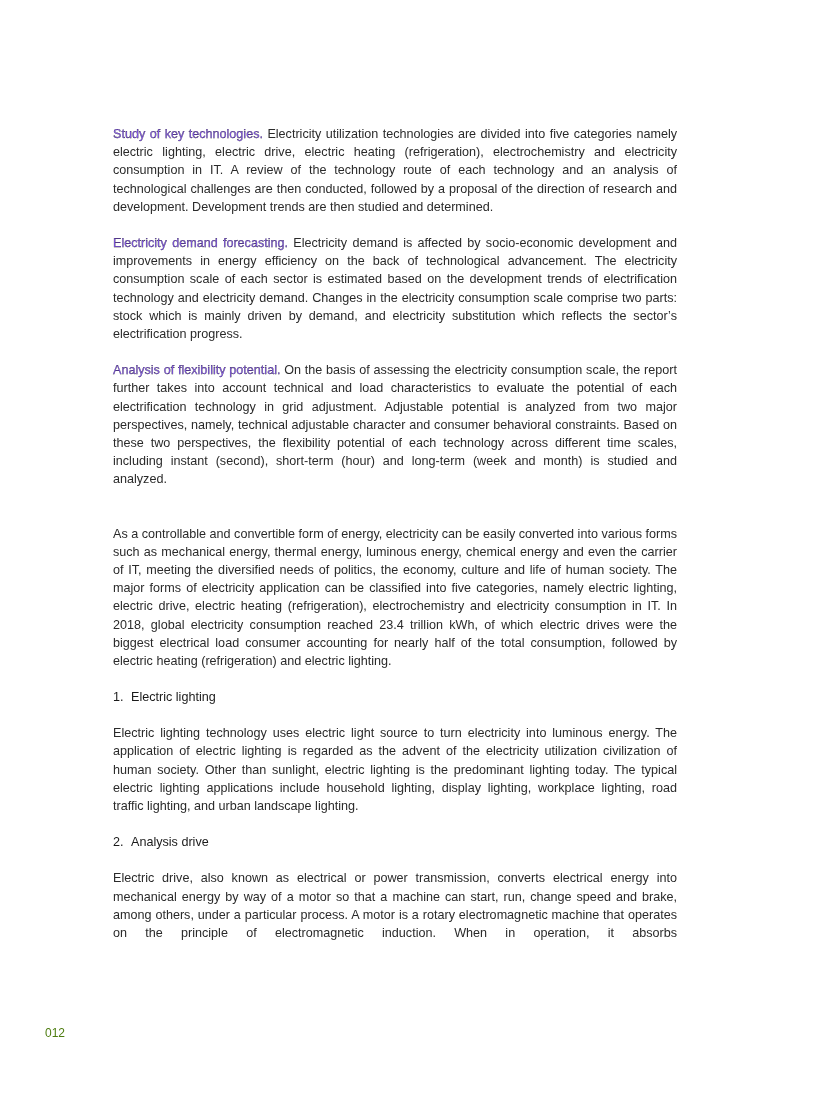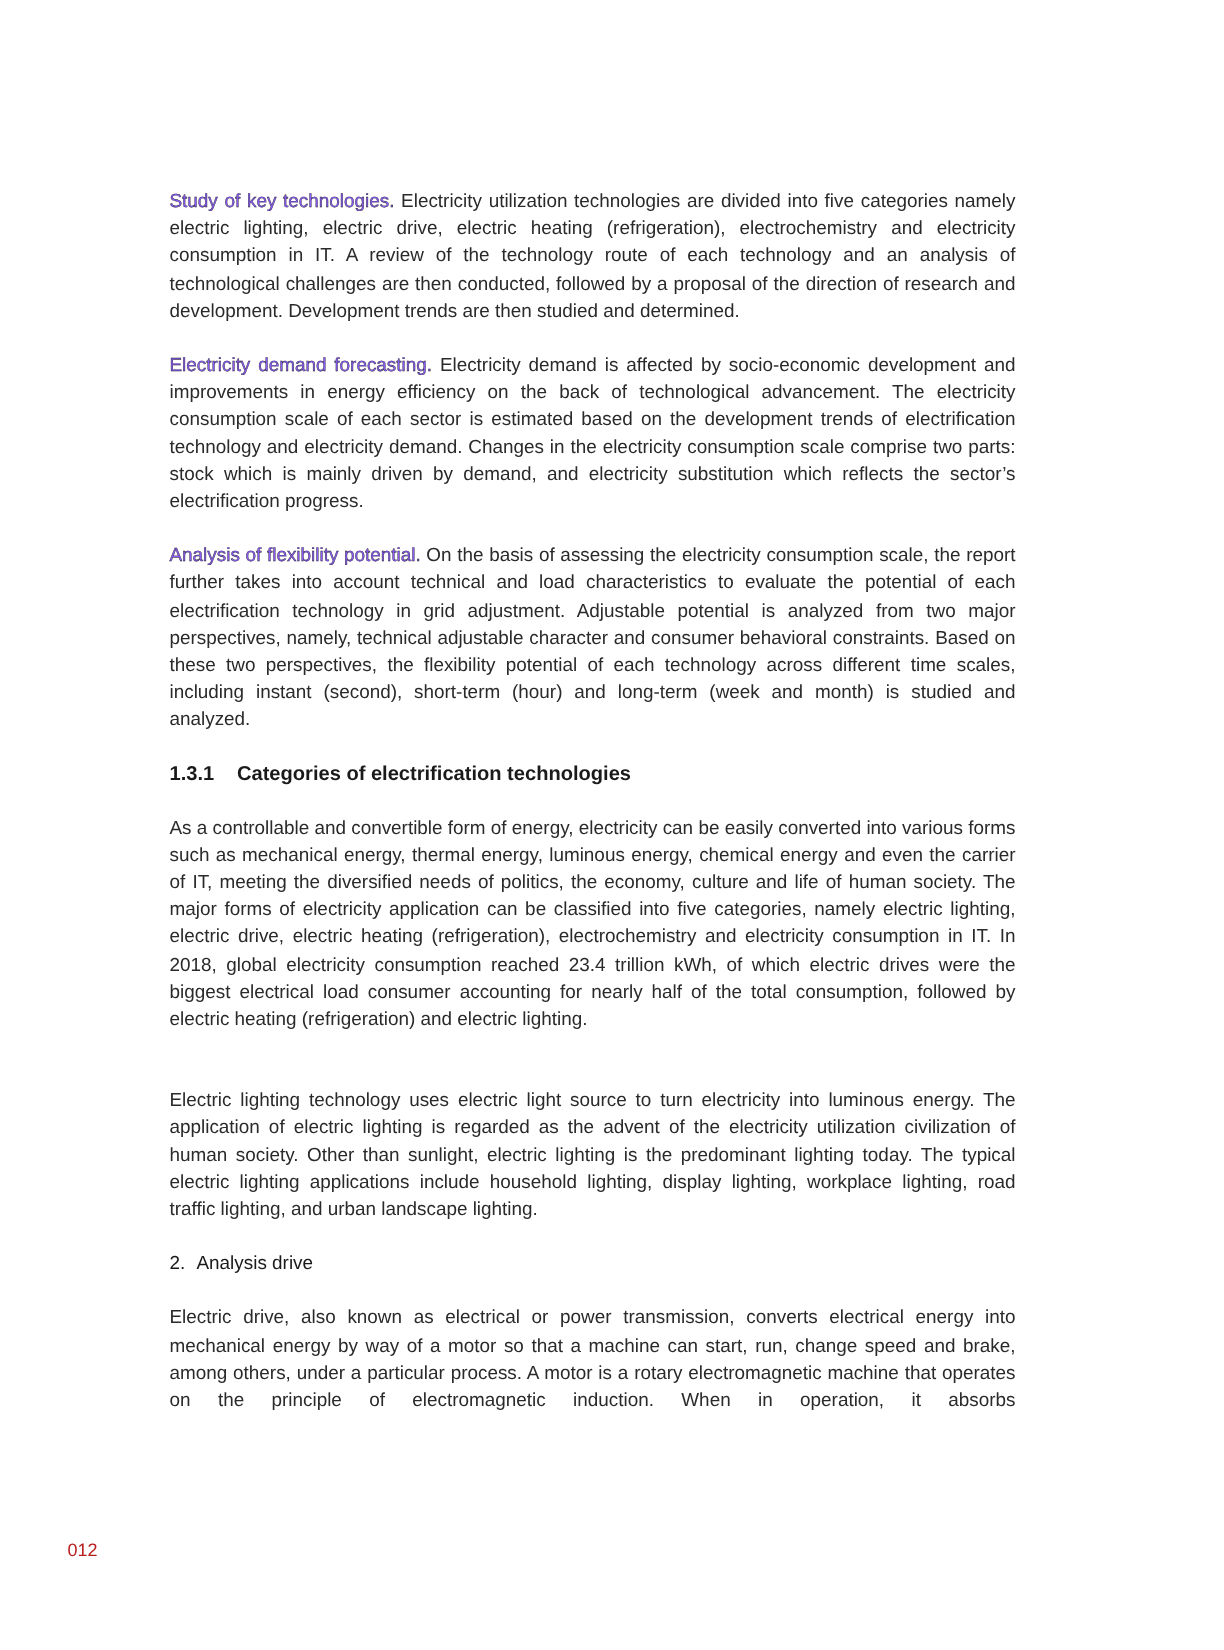--- a/index.html
+++ b/index.html
@@ -13,37 +13,37 @@
     .gap { height: 18px; }
     .lead { color: #8b5cf6; font-weight: normal; -webkit-text-stroke: 0.25px #111; }
     h2 {
       margin: 0; font-size: 13.4px; line-height: 18px; font-weight: bold; color: #1a1a1a;
     }
     h2 .num { display: inline-block; width: 45px; }
     h3 { margin: 0; font-size: 12.6px; font-weight: normal; line-height: 18px; color: #1a1a1a; }
     h3 .num { display: inline-block; width: 18px; }
     .page-number {
       position: absolute; left: 45px; top: 1026px;
-      font-family: "Liberation Sans", sans-serif; font-size: 12px; color: #b91c1c;
+      font-family: "Liberation Sans", sans-serif; font-size: 12px; color: #4d7c0f;
     }
   </style>
 </head>
 <body>
 
 <div class="page">
   <p><span class="lead">Study of key technologies.</span><span> Electricity utilization technologies are divided into five categories namely electric lighting, electric drive, electric heating (refrigeration), electrochemistry and electricity consumption in IT. A review of the technology route of each technology and an analysis of technological challenges are then conducted, followed by a proposal of the direction of research and development. Development trends are then studied and determined.</span></p>
   <div class="gap"></div>
   <p><span class="lead">Electricity demand forecasting.</span><span> Electricity demand is affected by socio-economic development and improvements in energy efficiency on the back of technological advancement. The electricity consumption scale of each sector is estimated based on the development trends of electrification technology and electricity demand. Changes in the electricity consumption scale comprise two parts: stock which is mainly driven by demand, and electricity substitution which reflects the sector’s electrification progress.</span></p>
   <div class="gap"></div>
   <p><span class="lead">Analysis of flexibility potential.</span><span> On the basis of assessing the electricity consumption scale, the report further takes into account technical and load characteristics to evaluate the potential of each electrification technology in grid adjustment. Adjustable potential is analyzed from two major perspectives, namely, technical adjustable character and consumer behavioral constraints. Based on these two perspectives, the flexibility potential of each technology across different time scales, including instant (second), short-term (hour) and long-term (week and month) is studied and analyzed.</span></p>
   <div class="gap"></div>
-  <h2><span class="num">1.3.1</span><span>Categories of electrification technologies</span></h2>
   <div class="gap"></div>
   <p>As a controllable and convertible form of energy, electricity can be easily converted into various forms such as mechanical energy, thermal energy, luminous energy, chemical energy and even the carrier of IT, meeting the diversified needs of politics, the economy, culture and life of human society. The major forms of electricity application can be classified into five categories, namely electric lighting, electric drive, electric heating (refrigeration), electrochemistry and electricity consumption in IT. In 2018, global electricity consumption reached 23.4 trillion kWh, of which electric drives were the biggest electrical load consumer accounting for nearly half of the total consumption, followed by electric heating (refrigeration) and electric lighting.</p>
   <div class="gap"></div>
+  <h3><span class="num">1.</span><span>Electric lighting</span></h3>
   <div class="gap"></div>
   <p>Electric lighting technology uses electric light source to turn electricity into luminous energy. The application of electric lighting is regarded as the advent of the electricity utilization civilization of human society. Other than sunlight, electric lighting is the predominant lighting today. The typical electric lighting applications include household lighting, display lighting, workplace lighting, road traffic lighting, and urban landscape lighting.</p>
   <div class="gap"></div>
   <h3><span class="num">2.</span><span>Analysis drive</span></h3>
   <div class="gap"></div>
   <p style="text-align-last: justify;">Electric drive, also known as electrical or power transmission, converts electrical energy into mechanical energy by way of a motor so that a machine can start, run, change speed and brake, among others, under a particular process. A motor is a rotary electromagnetic machine that operates on the principle of electromagnetic induction. When in operation, it absorbs</p>
 </div>
 
 <div class="page-number">012</div>
 

